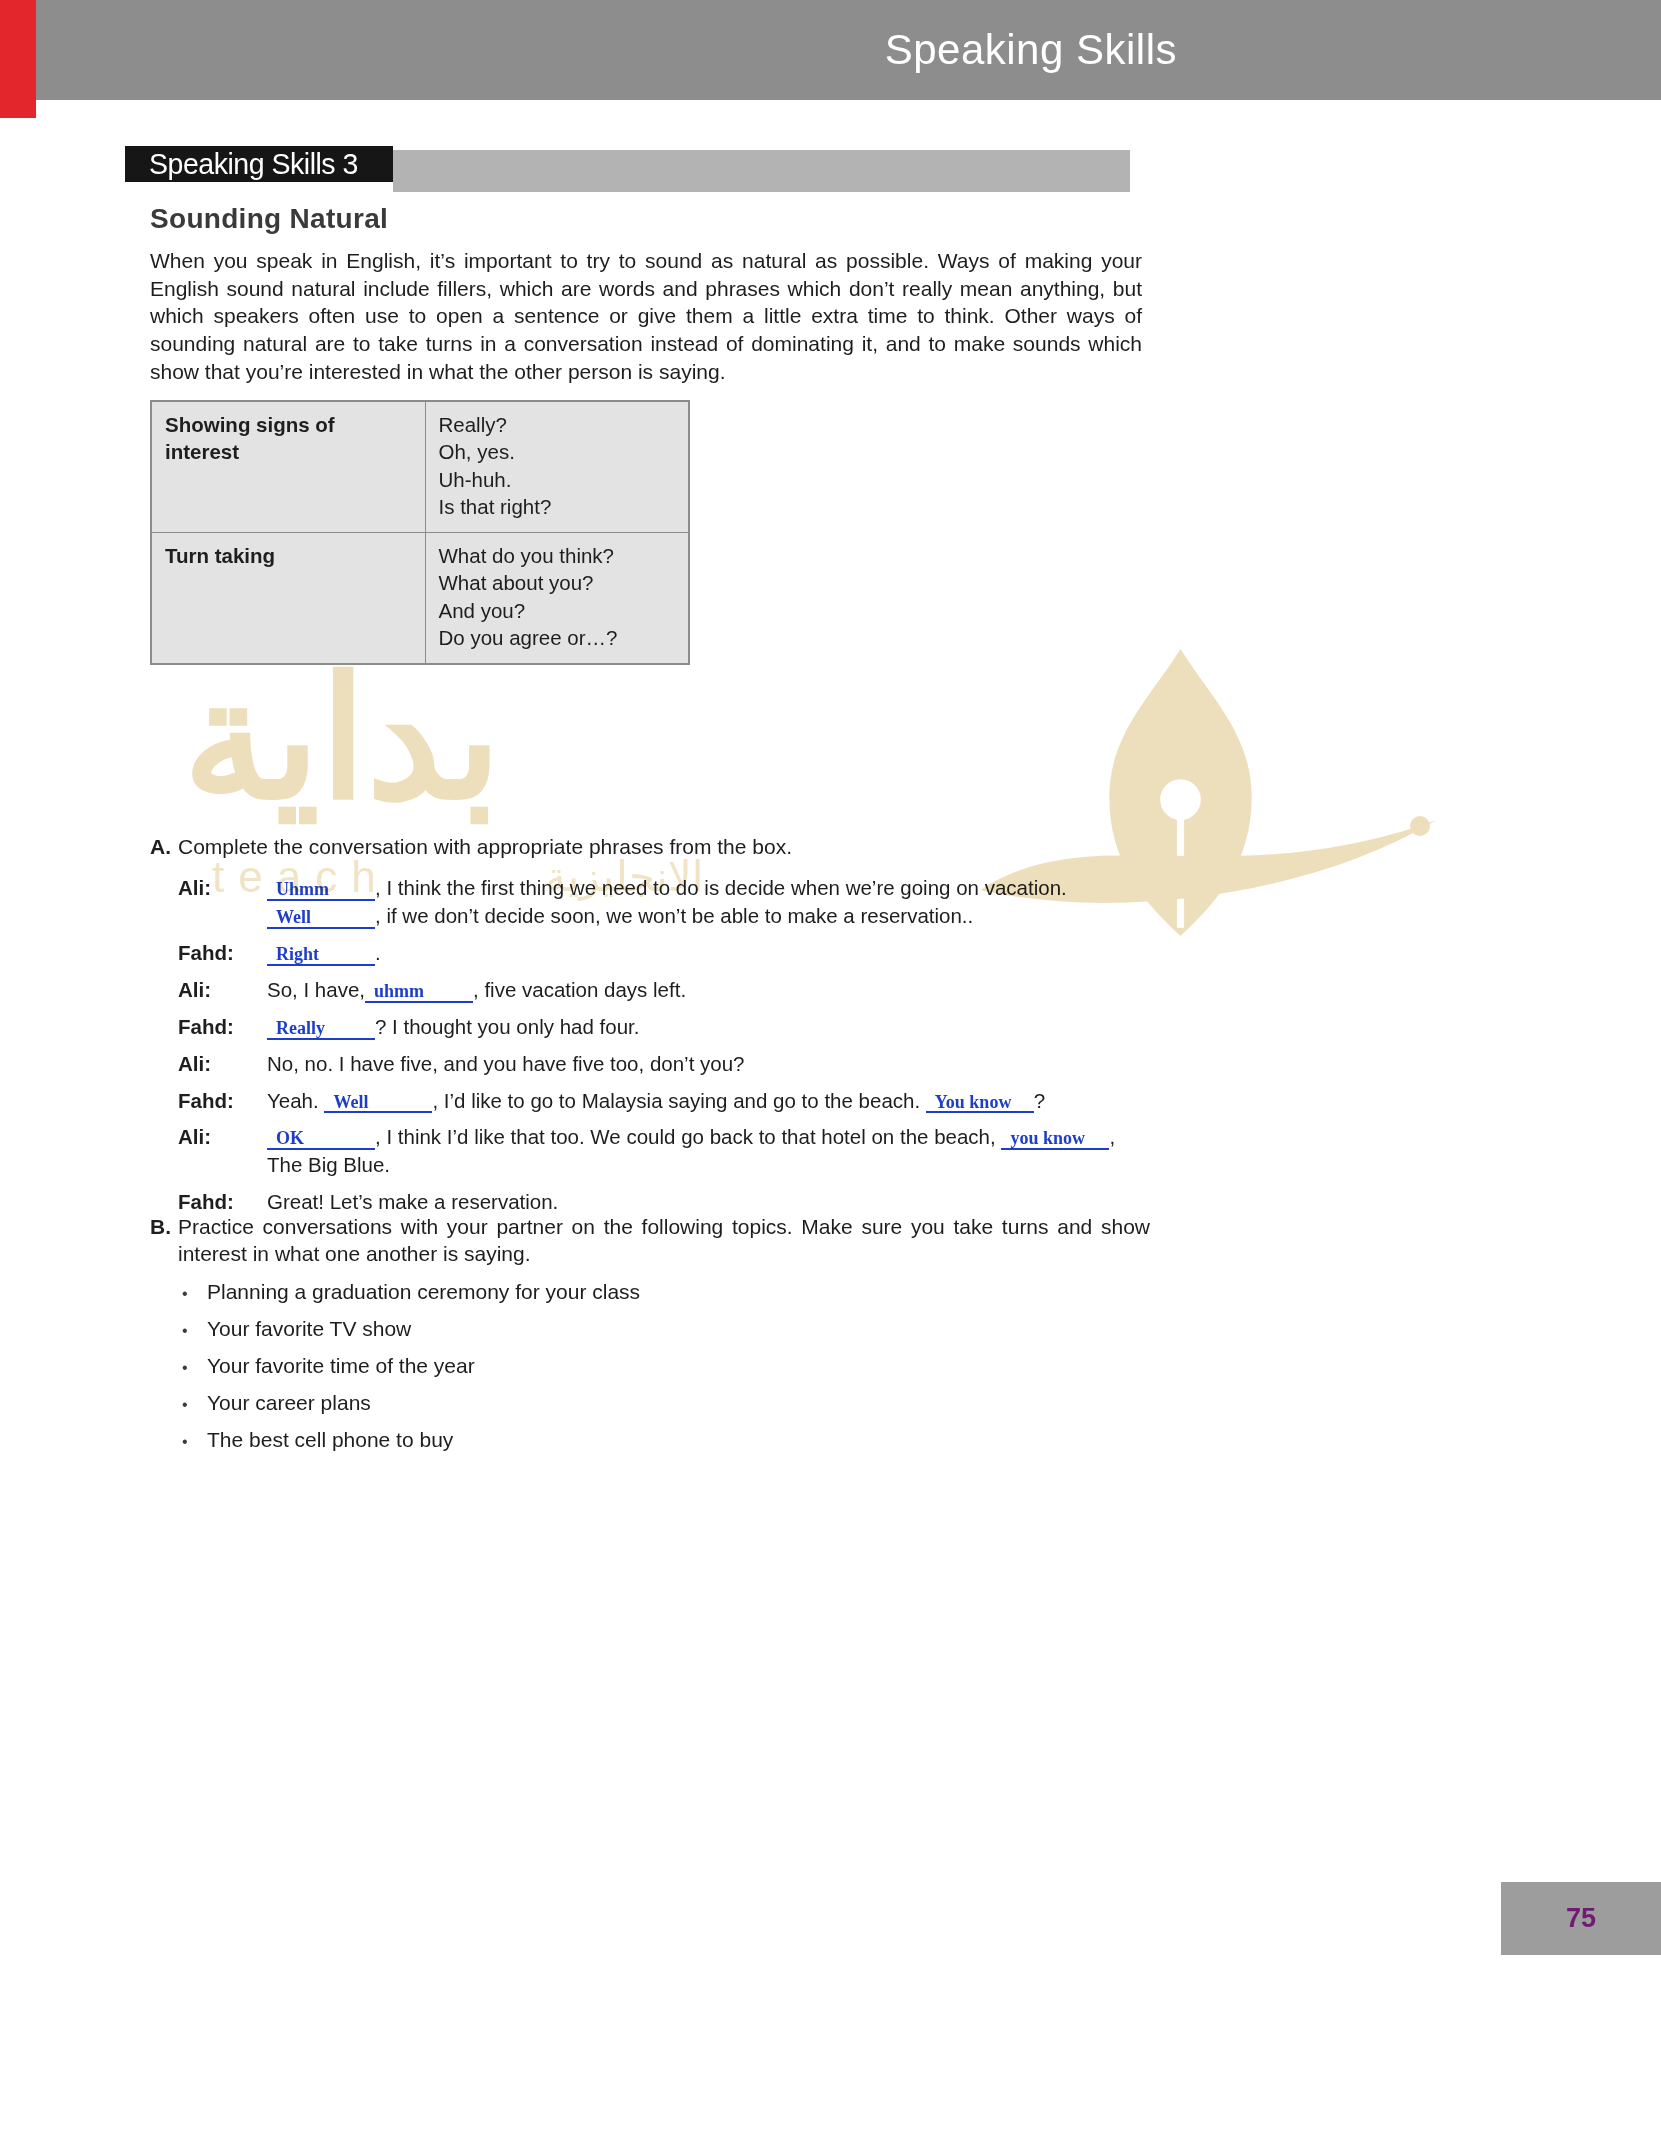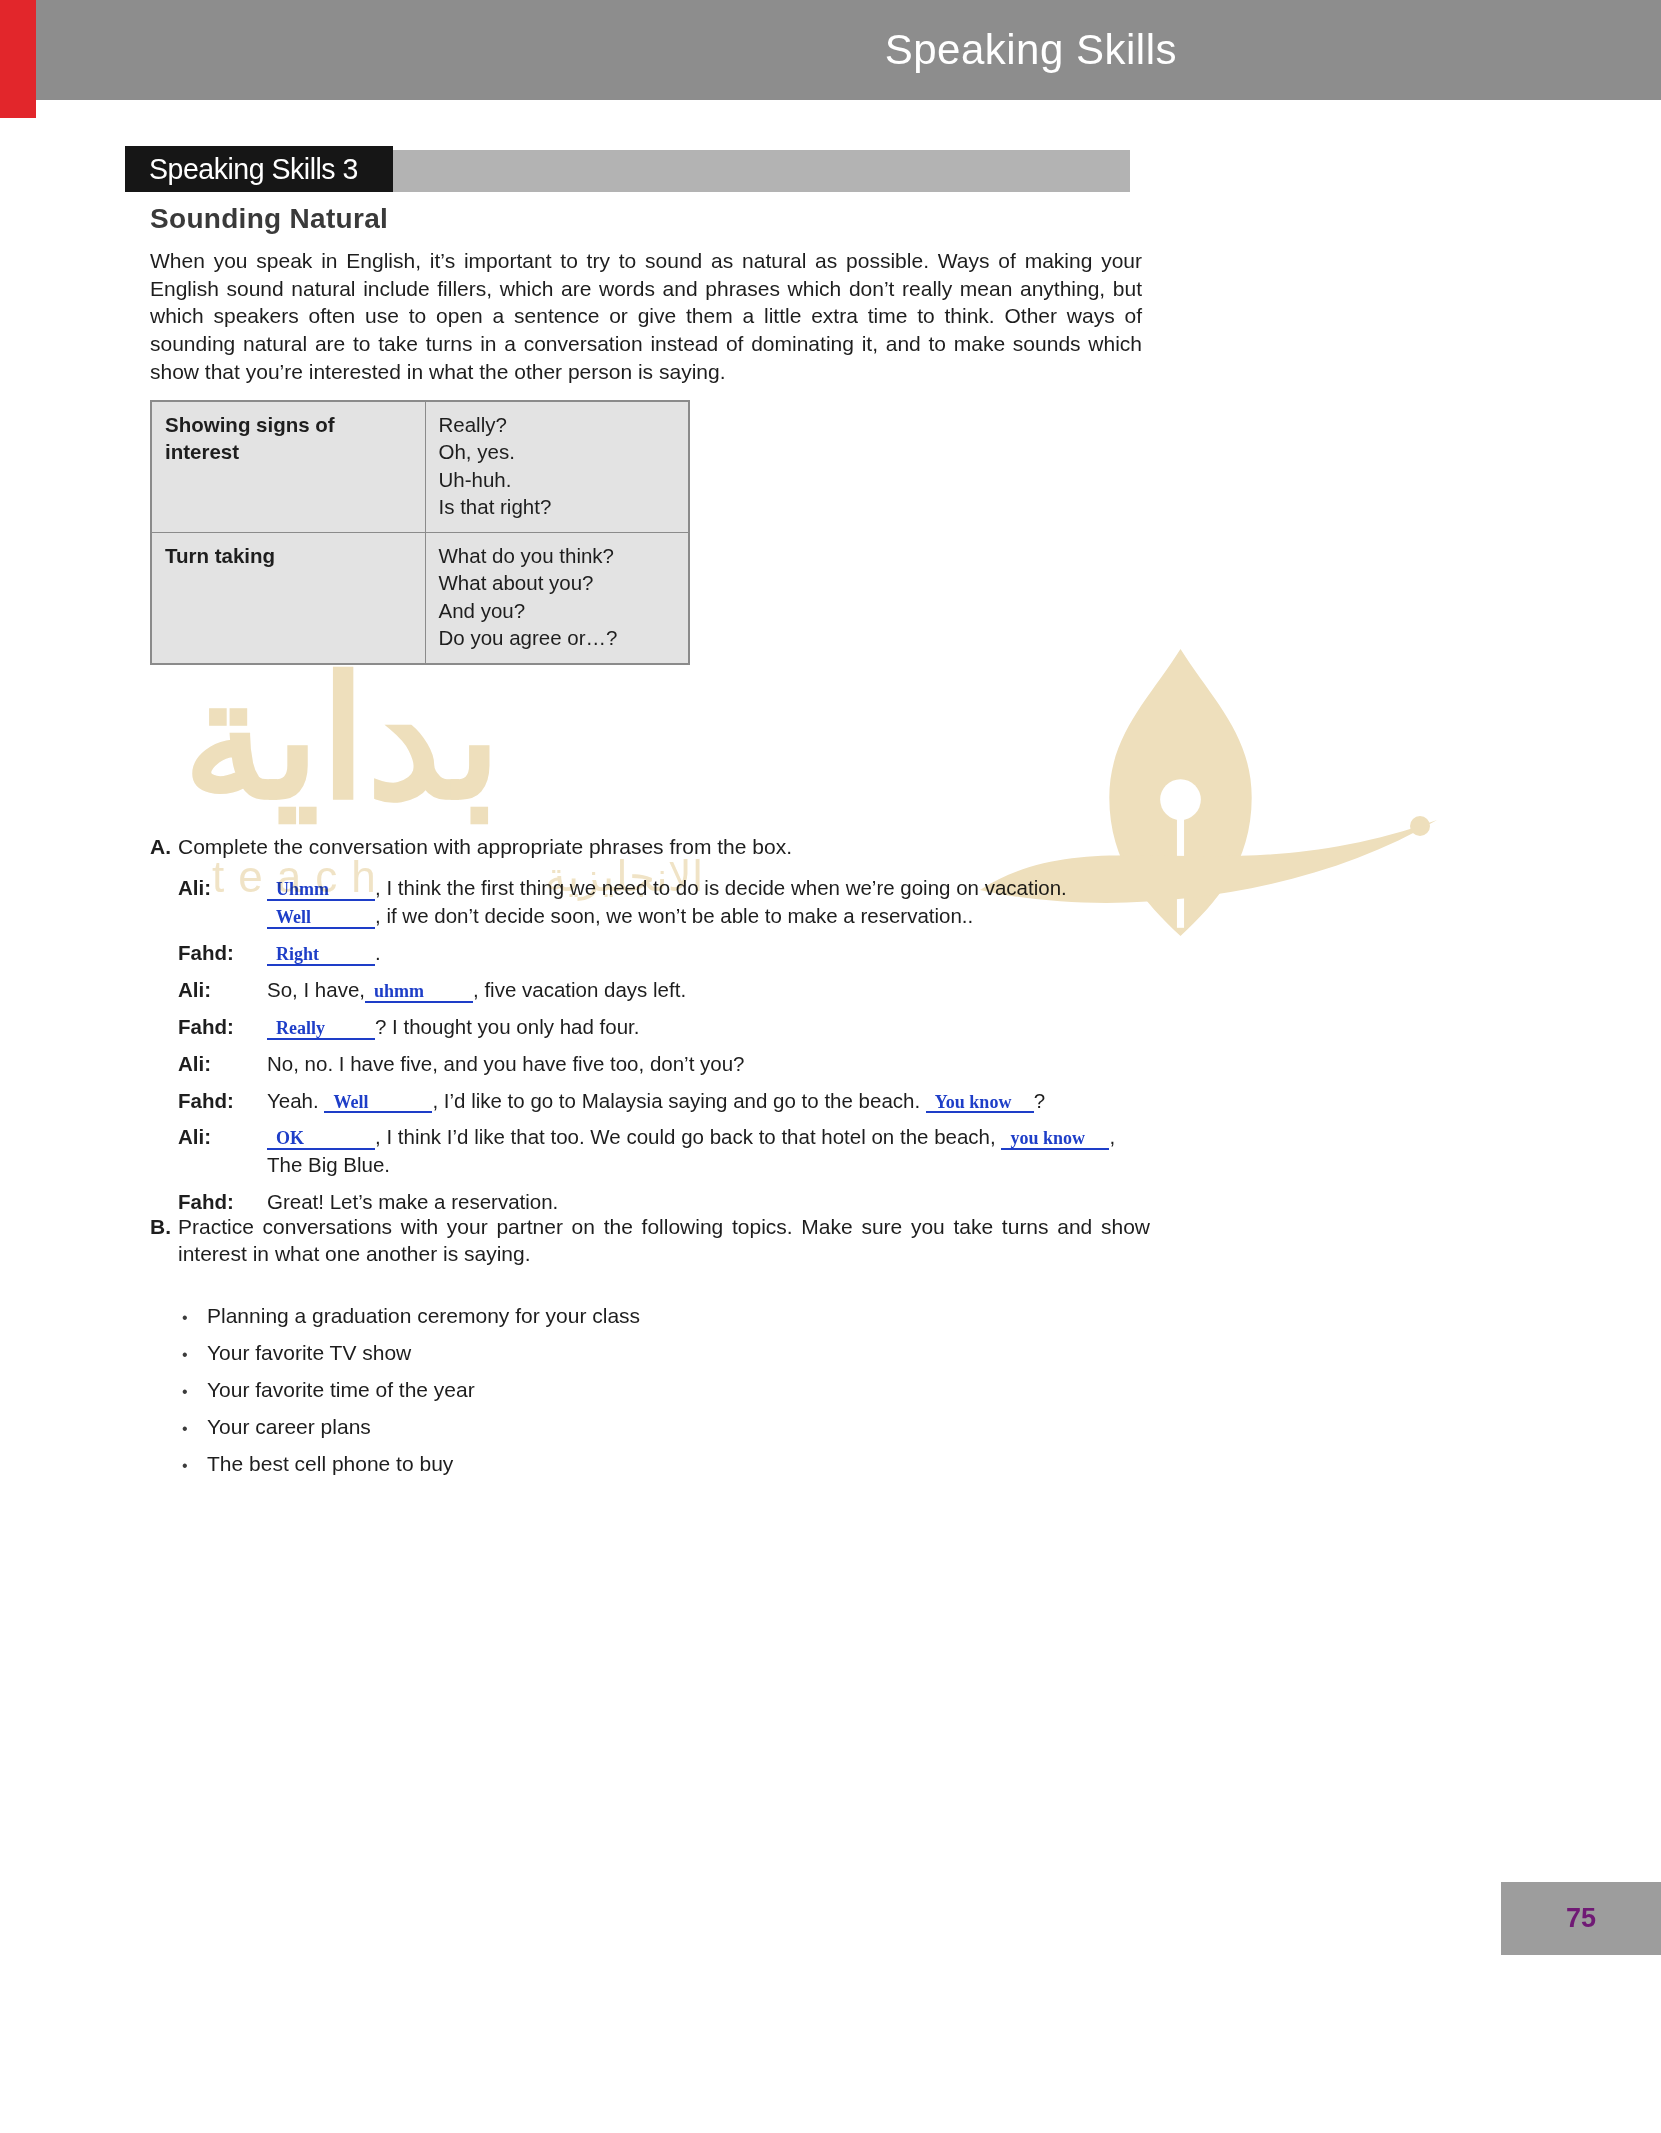--- a/index.html
+++ b/index.html
@@ -23,21 +23,21 @@
   }
   
   .top-band{position:absolute;top:0;left:8px;width:100%;height:100px;background:var(--band_gray);z-index:1}
   .top-band h1{
     position:absolute;top:0;right:492px;height:100px;line-height:100px;
     color:#fff;font-size:42px;font-weight:400;letter-spacing:.5px;
   }
   .red-stripe{position:absolute;top:0;left:0;width:36px;height:118px;background:var(--stripe_red);z-index:2}
   
   .lesson-bar{position:absolute;left:125px;top:146px;width:1005px;height:46px;display:flex;z-index:1}
-  .lesson-box{background:#161616;color:#fff;display:flex;align-items:center;padding:0 24px;height:46px}
+  .lesson-box{background:#161616;color:#fff;display:flex;align-items:center;padding:0 24px;height:36px}
   .lesson-box span{font-size:30px;font-weight:400;letter-spacing:-.5px;transform:scaleX(.95);transform-origin:left center;white-space:nowrap}
   .lesson-rest{flex:1;background:var(--bar_gray);height:42px;margin-top:4px}
   
   .section-title{position:absolute;left:150px;top:203px;font-size:28px;font-weight:700;color:#3a3a3a;letter-spacing:.3px;z-index:1}
   .intro{position:absolute;left:150px;top:247px;width:992px;font-size:21px;line-height:1.32;text-align:justify;z-index:1}
   
   .ref-table{position:absolute;left:150px;top:400px;border-collapse:collapse;z-index:1}
   .ref-table td{
     background:var(--table_bg);
     border:1px solid #8b8b8b;
@@ -64,21 +64,21 @@
     border-bottom:2px solid var(--accent_blue);
     font-weight:700;
     font-size:18px;
     font-family:Liberation Serif, serif;
     line-height:1.05;
     vertical-align:baseline;
   }
   
   .exB{position:absolute;left:150px;top:1213px;width:1000px;z-index:1}
   .exB .ex-head{font-size:21px;text-align:justify}
-  .topics{list-style:none;margin-top:36px;margin-left:32px}
+  .topics{list-style:none;margin-top:12px;margin-left:32px}
   .topics li{display:flex;align-items:baseline;margin-bottom:13px;font-size:21px}
   .topics .bullet{width:25px;flex:none;color:#3c3c3c;font-size:16px}
   .topics .bullet::before{content:"\2022"}
   
   .pagenum-box{
     position:absolute;right:0;top:1882px;width:160px;height:73px;
     background:var(--pagenum_bg);color:#701a75;
     display:flex;align-items:center;justify-content:center;
     font-size:27px;font-weight:700;z-index:1;
   }

